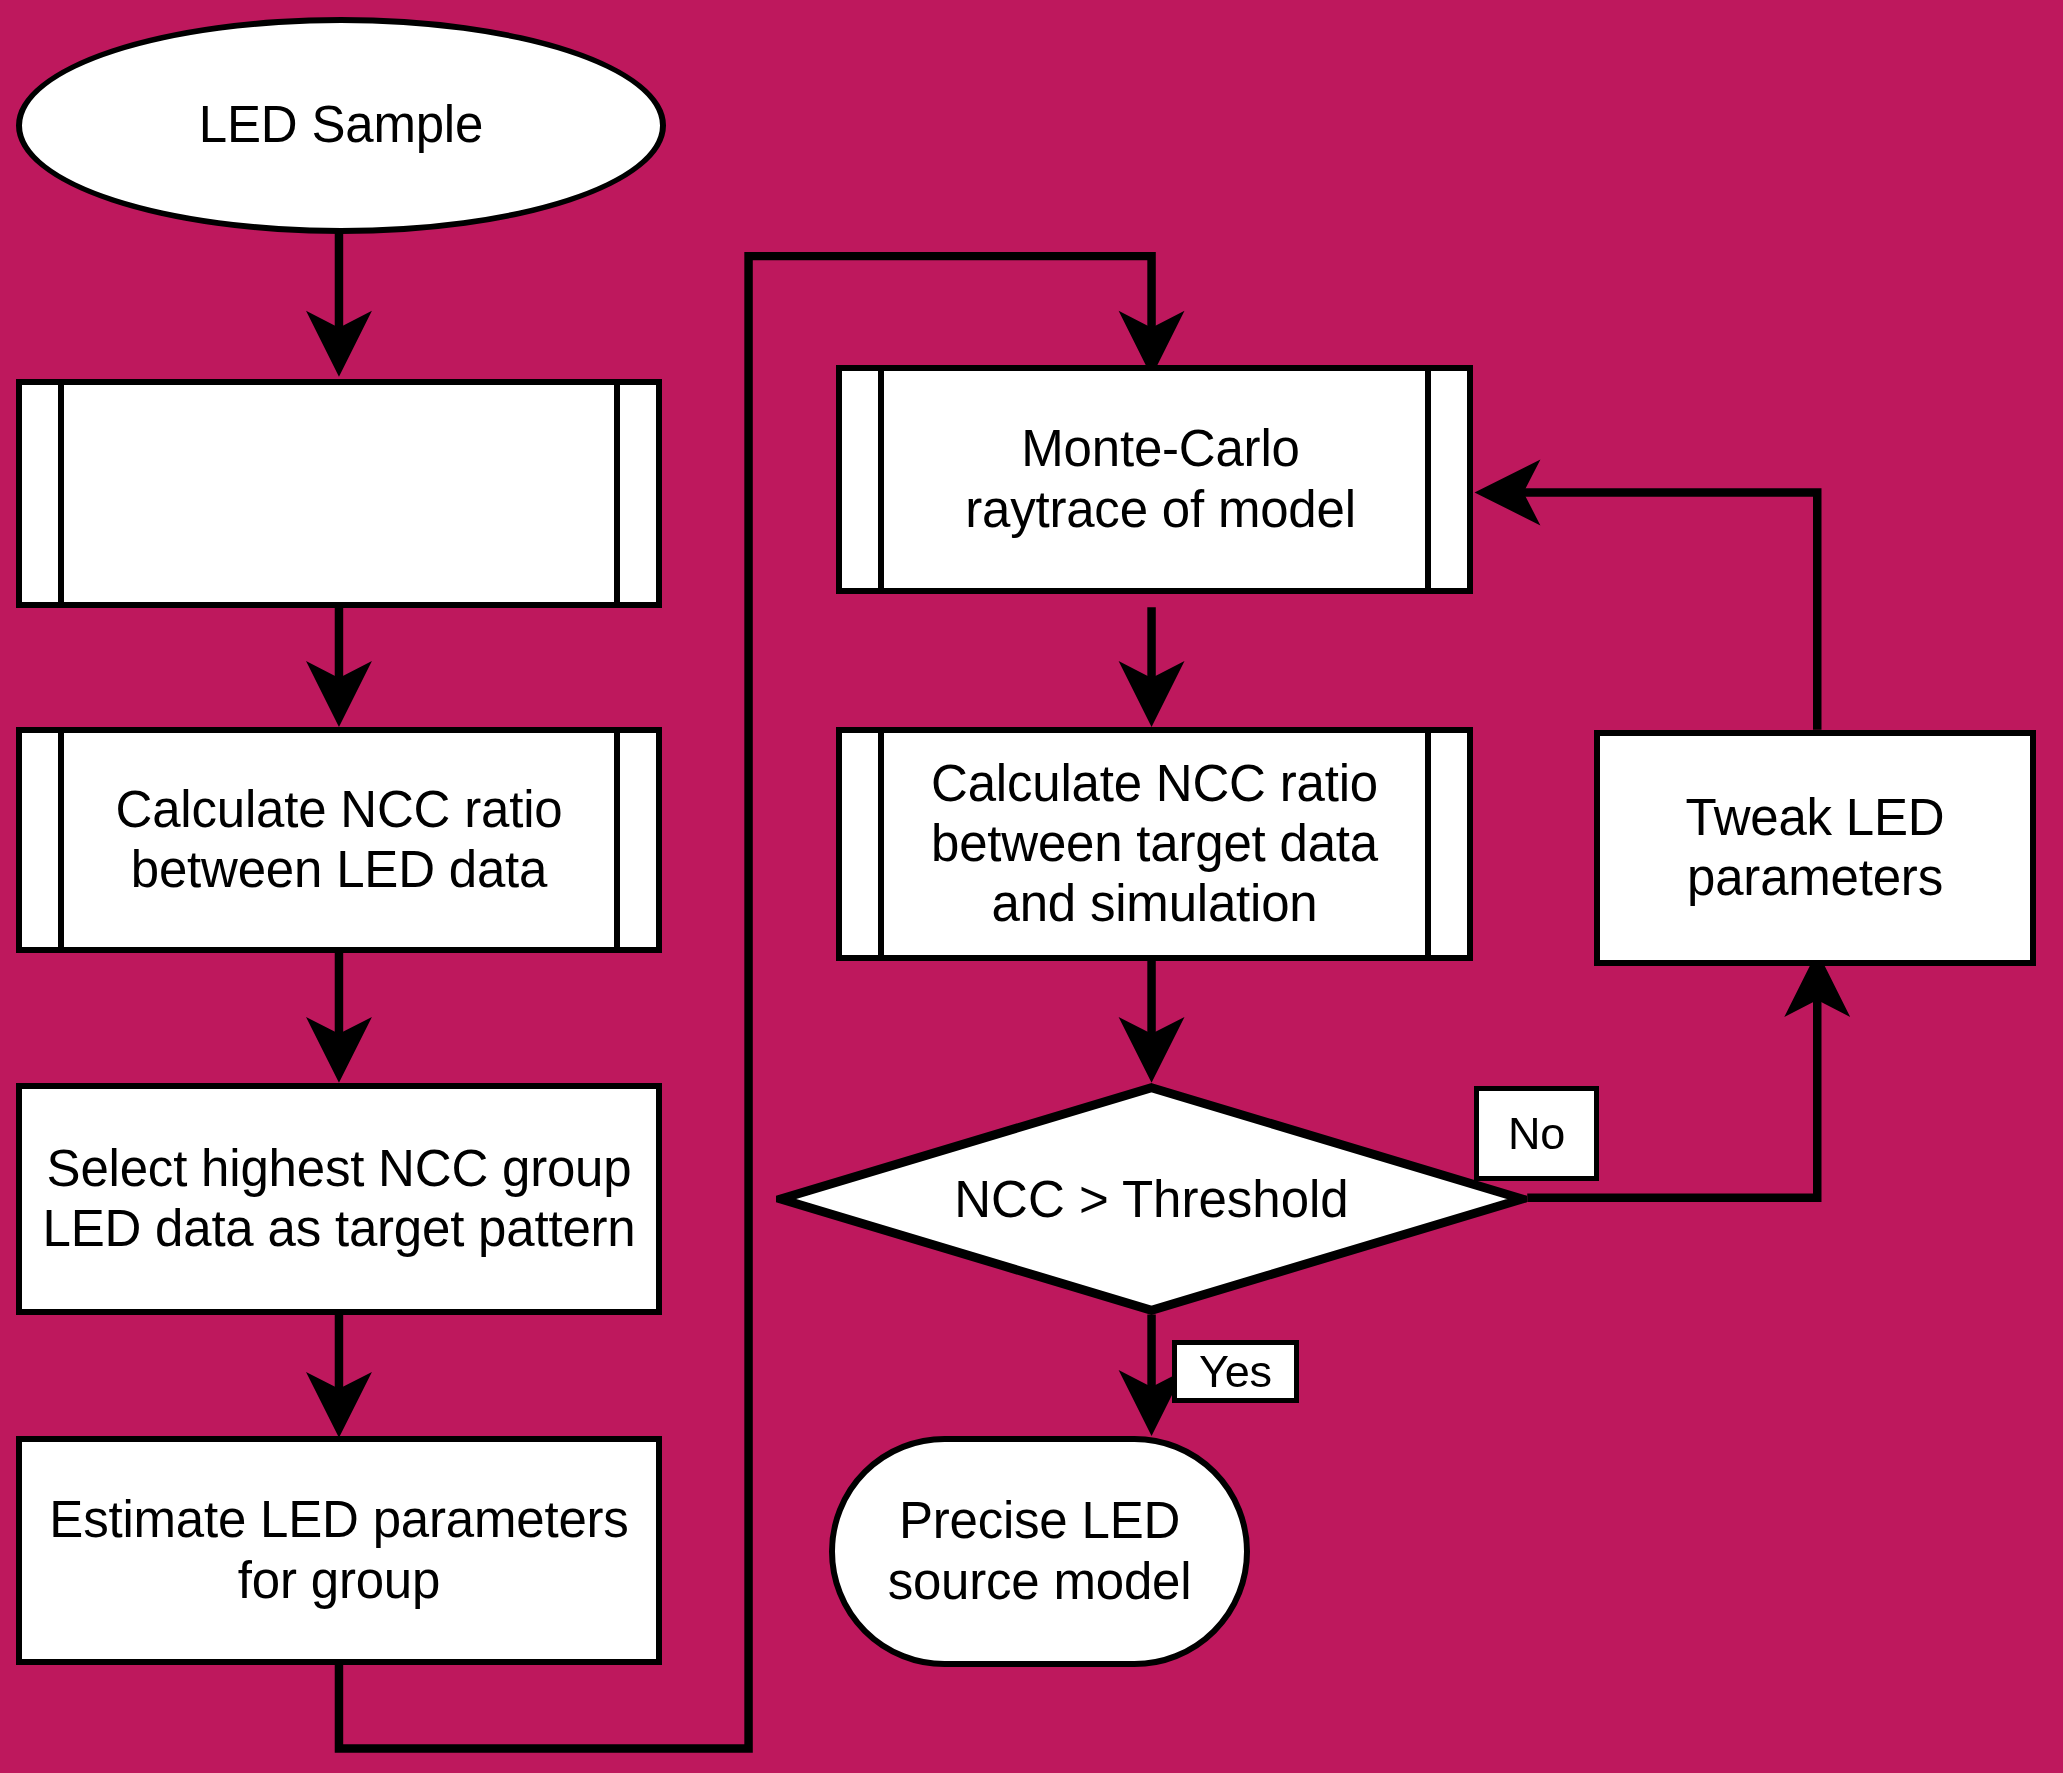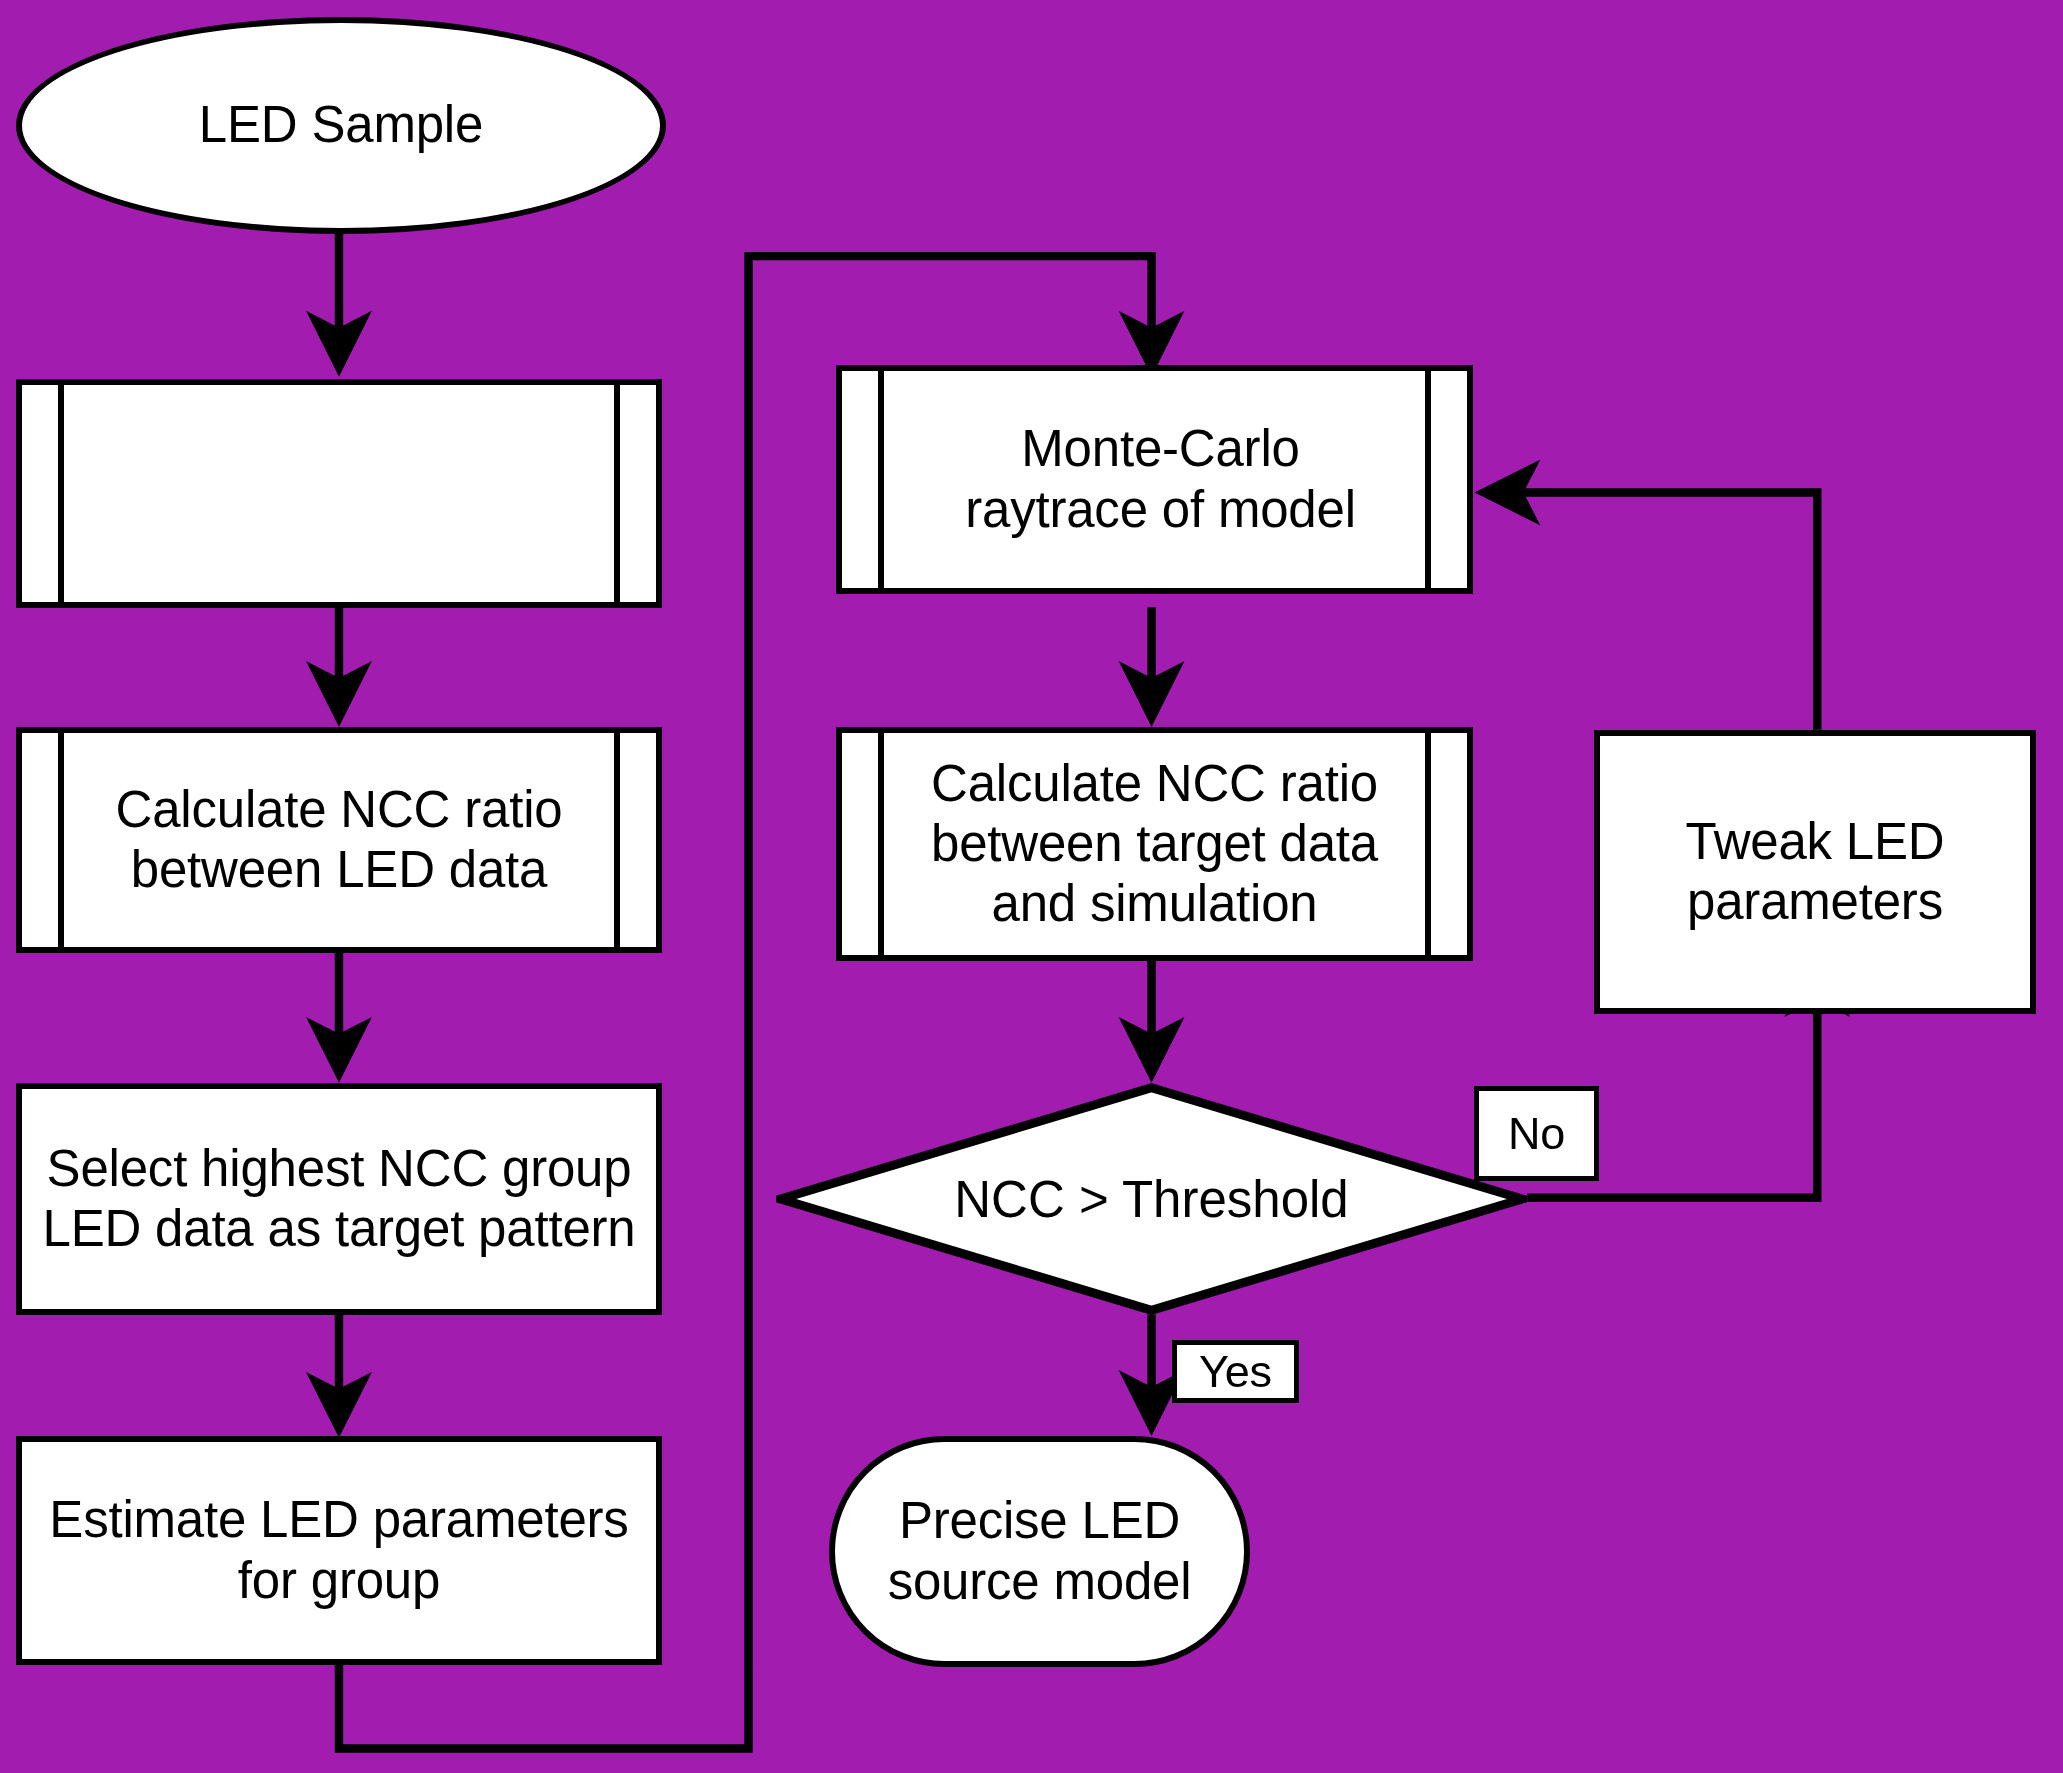--- a/index.html
+++ b/index.html
@@ -8,21 +8,21 @@
     padding: 0;
     background: #ffffff;
   }
   body {
     font-family: "Liberation Sans", sans-serif;
   }
   #canvas {
     position: relative;
     width: 2063px;
     height: 1773px;
-    background: #a21caf;
+    background: #be185d;
     overflow: hidden;
   }
   #wires {
     position: absolute;
     left: 0;
     top: 0;
     width: 2063px;
     height: 1773px;
   }
   .node {
@@ -200,21 +200,21 @@
 and simulation</span>
   </div>
 
   <div class="diamond-wrap" style="left:776px; top:1083px; width:751px; height:232px;">
     <svg viewBox="0 0 798 246" preserveAspectRatio="none">
       <polygon points="399,5 793,123 399,241 5,123" fill="#ffffff" stroke="#000000" stroke-width="9" vector-effect="non-scaling-stroke"></polygon>
     </svg>
     <div class="diamond-label">NCC &gt; Threshold</div>
   </div>
 
-  <div class="node rect" style="left:1594px; top:730px; width:442px; height:284px;">
+  <div class="node rect" style="left:1594px; top:730px; width:442px; height:236px;">
     <span class="txt">Tweak LED
 parameters</span>
   </div>
 
   <div class="node stadium" style="left:829px; top:1436px; width:421px; height:231px;">
     <span class="txt">Precise LED
 source model</span>
   </div>
 
   <div class="node tag" style="left:1474px; top:1086px; width:125px; height:95px;">

